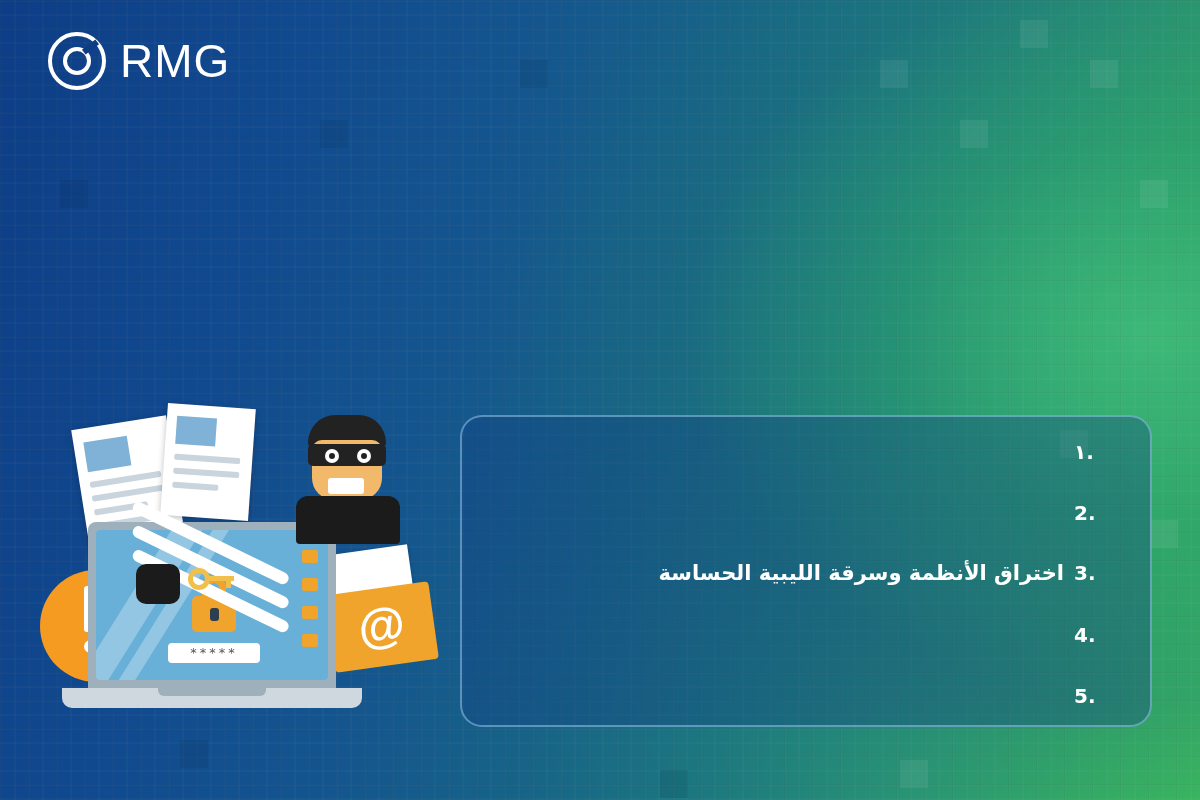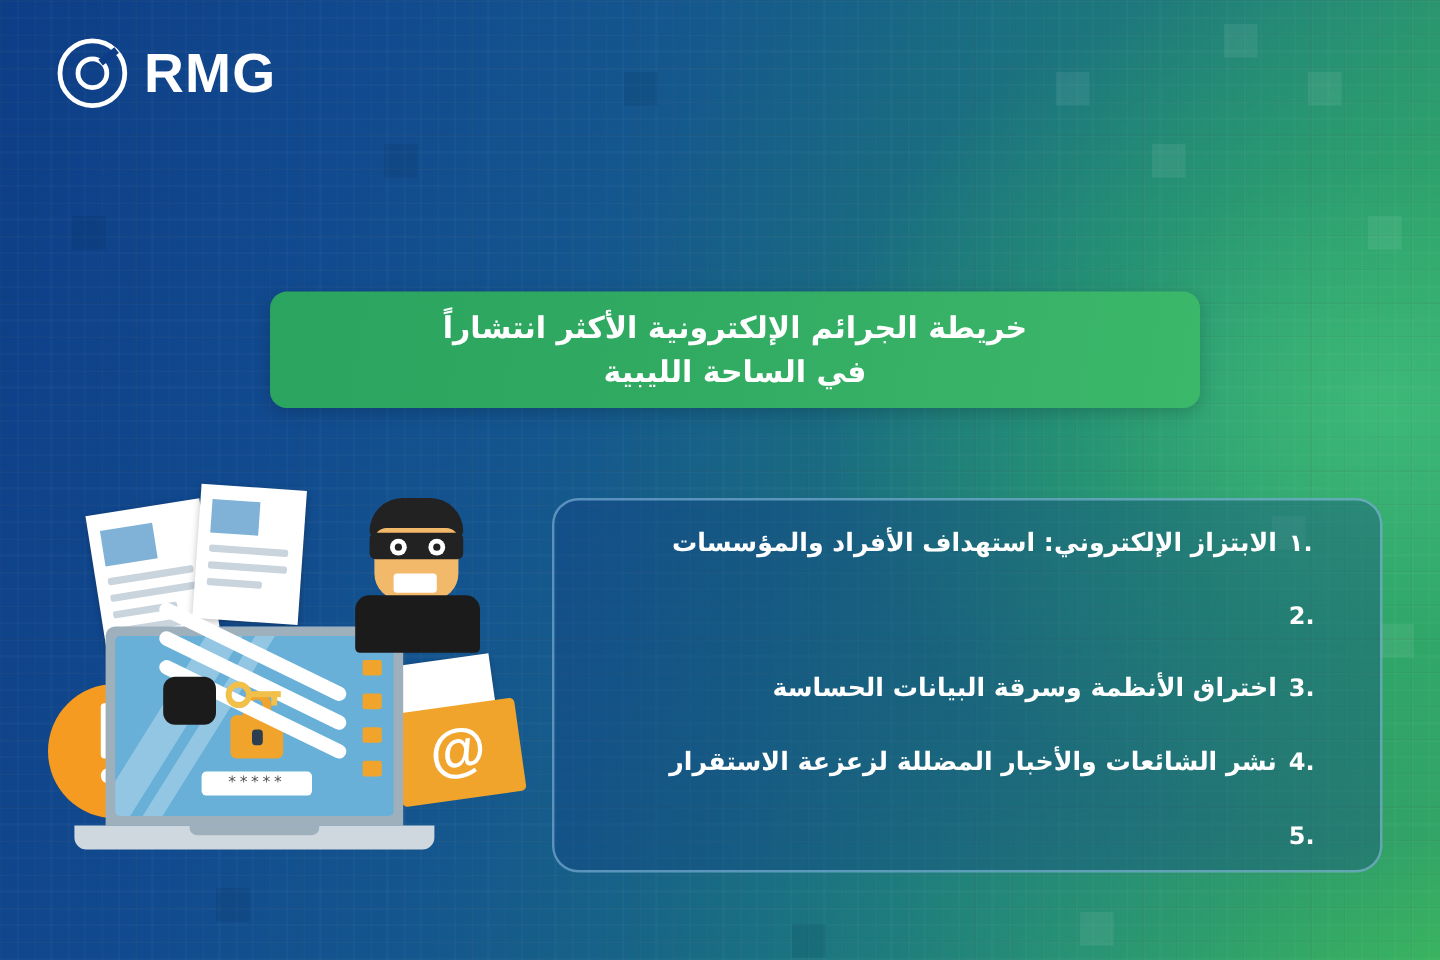--- a/index.html
+++ b/index.html
@@ -64,21 +64,21 @@
   }
   .logo-mark::after {
     content: "";
     position: absolute;
     width: 17px; height: 6px; background: #0d3d86;
     top: 8px; left: 30px; transform: rotate(-38deg);
   }
   .logo-text {
     color: #ffffff;
     font-size: 46px;
-    font-weight: bold;
+    font-weight: normal;
     letter-spacing: 1px;
     font-family: "Liberation Sans", sans-serif;
   }
 
   
   .title-card {
     position: absolute;
     left: 225px; top: 243px;
     width: 775px; height: 97px;
     background: linear-gradient(100deg, #2aa45f 0%, #31ab62 45%, #3cb86a 100%);
@@ -355,44 +355,38 @@
     <div class="blkd" style="left:520px;top:60px;width:28px;height:28px;"></div>
     <div class="blkd" style="left:180px;top:740px;width:28px;height:28px;"></div>
     <div class="blkd" style="left:660px;top:770px;width:28px;height:28px;"></div>
   </div>
 
   <div class="logo">
     <div class="logo-mark"></div>
     <div class="logo-text">RMG</div>
   </div>
 
-  <div class="title-card">
-    <div class="title-line">خريطة الجرائم الإلكترونية الأكثر انتشاراً</div>
-    <div class="title-line">في الساحة الليبية</div>
-  </div>
 
   <div class="list-card">
 
     <div class="list-item">
       <span class="li-num">١.</span>
-      <span class="li-text">الابتزاز الإلكتروني: استهداف الأفراد والمؤسسات</span>
     </div>
 
     <div class="list-item">
       <span class="li-num">2.</span>
     </div>
 
     <div class="list-item">
       <span class="li-num">3.</span>
-      <span class="li-text">اختراق الأنظمة وسرقة البيانات الحساسة</span>
+      <span class="li-text">اختراق الأنظمة وسرقة الليبية الحساسة</span>
     </div>
 
     <div class="list-item">
       <span class="li-num">4.</span>
-      <span class="li-text">نشر الشائعات والأخبار المضللة لزعزعة الاستقرار</span>
     </div>
 
     <div class="list-item">
       <span class="li-num">5.</span>
     </div>
 
   </div>
 
   <div class="illus">
 

